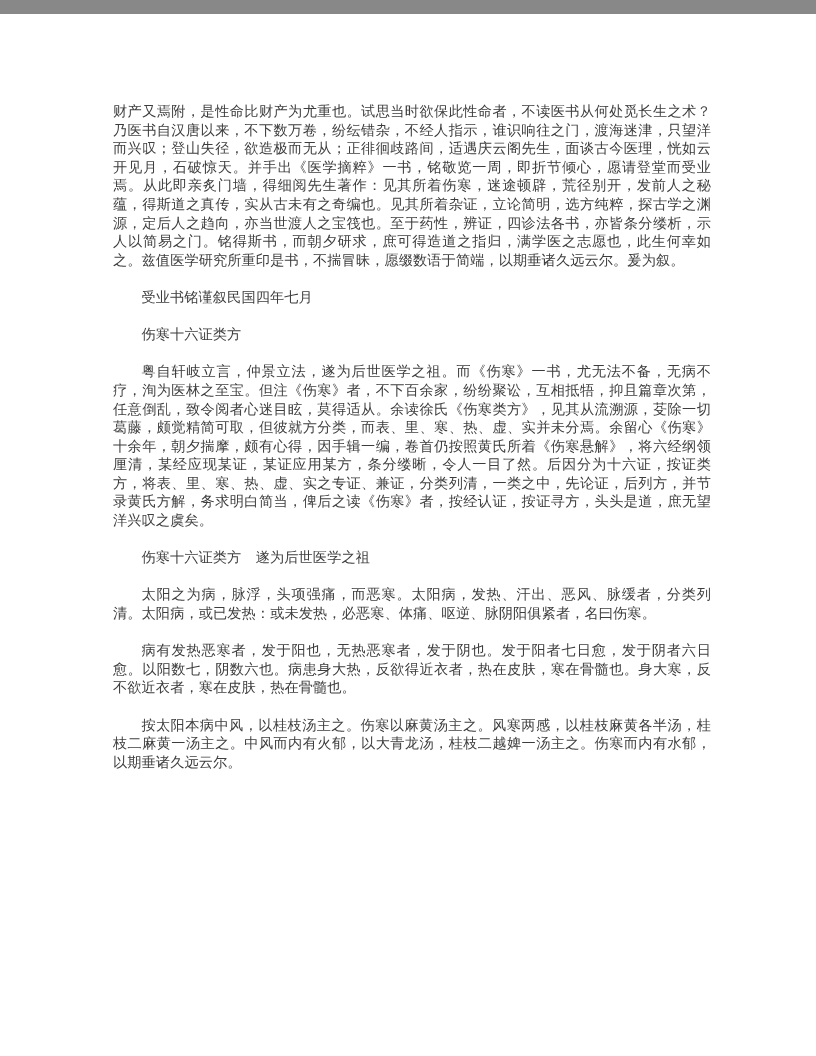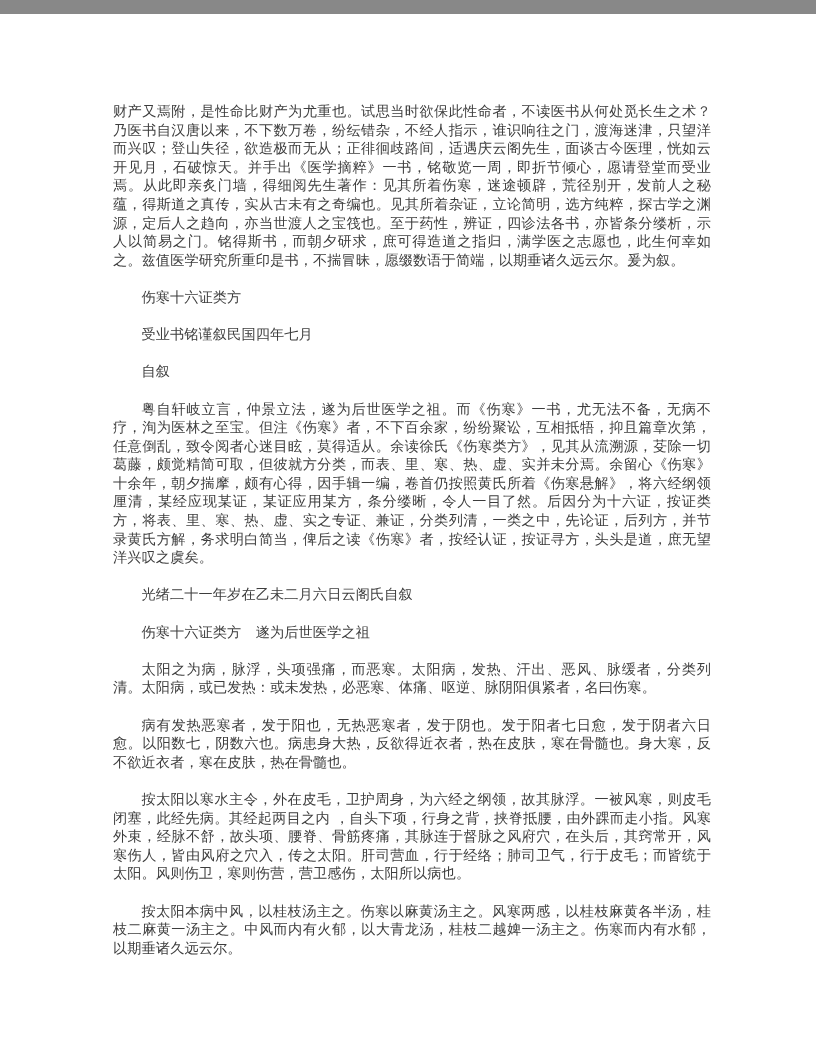--- a/index.html
+++ b/index.html
@@ -37,24 +37,21 @@
   .content p.indent {
     text-indent: 2em;
   }
 </style>
 </head>
 <body>
 
 <div class="page">
   <div class="content" id="doc-content" style="color: rgb(61, 61, 61);">
       <p class="">财产又焉附，是性命比财产为尤重也。试思当时欲保此性命者，不读医书从何处觅长生之术？乃医书自汉唐以来，不下数万卷，纷纭错杂，不经人指示，谁识响往之门，渡海迷津，只望洋而兴叹；登山失径，欲造极而无从；正徘徊歧路间，适遇庆云阁先生，面谈古今医理，恍如云开见月，石破惊天。并手出《医学摘粹》一书，铭敬览一周，即折节倾心，愿请登堂而受业焉。从此即亲炙门墙，得细阅先生著作：见其所着伤寒，迷途顿辟，荒径别开，发前人之秘蕴，得斯道之真传，实从古未有之奇编也。见其所着杂证，立论简明，选方纯粹，探古学之渊源，定后人之趋向，亦当世渡人之宝筏也。至于药性，辨证，四诊法各书，亦皆条分缕析，示人以简易之门。铭得斯书，而朝夕研求，庶可得造道之指归，满学医之志愿也，此生何幸如之。兹值医学研究所重印是书，不揣冒昧，愿缀数语于简端，以期垂诸久远云尔。爰为叙。</p>
+      <p class="indent">受业书铭谨叙民国四年七月</p>
       <p class="indent">伤寒十六证类方</p>
-      <p class="indent">受业书铭谨叙民国四年七月</p>
-      <p class="indent">自叙</p>
       <p class="indent">粤自轩岐立言，仲景立法，遂为后世医学之祖。而《伤寒》一书，尤无法不备，无病不疗，洵为医林之至宝。但注《伤寒》者，不下百余家，纷纷聚讼，互相抵牾，抑且篇章次第，任意倒乱，致令阅者心迷目眩，莫得适从。余读徐氏《伤寒类方》，见其从流溯源，芟除一切葛藤，颇觉精简可取，但彼就方分类，而表、里、寒、热、虚、实并未分焉。余留心《伤寒》十余年，朝夕揣摩，颇有心得，因手辑一编，卷首仍按照黄氏所着《伤寒悬解》，将六经纲领厘清，某经应现某证，某证应用某方，条分缕晰，令人一目了然。后因分为十六证，按证类方，将表、里、寒、热、虚、实之专证、兼证，分类列清，一类之中，先论证，后列方，并节录黄氏方解，务求明白简当，俾后之读《伤寒》者，按经认证，按证寻方，头头是道，庶无望洋兴叹之虞矣。</p>
-      <p class="indent">光绪二十一年岁在乙未二月六日云阁氏自叙</p>
       <p class="indent">伤寒十六证类方　遂为后世医学之祖</p>
       <p class="indent">太阳之为病，脉浮，头项强痛，而恶寒。太阳病，发热、汗出、恶风、脉缓者，分类列清。太阳病，或已发热：或未发热，必恶寒、体痛、呕逆、脉阴阳俱紧者，名曰伤寒。</p>
       <p class="indent">病有发热恶寒者，发于阳也，无热恶寒者，发于阴也。发于阳者七日愈，发于阴者六日愈。以阳数七，阴数六也。病患身大热，反欲得近衣者，热在皮肤，寒在骨髓也。身大寒，反不欲近衣者，寒在皮肤，热在骨髓也。</p>
-      <p class="indent">按太阳以寒水主令，外在皮毛，卫护周身，为六经之纲领，故其脉浮。一被风寒，则皮毛闭塞，此经先病。其经起两目之内 ，自头下项，行身之背，挟脊抵腰，由外踝而走小指。风寒外束，经脉不舒，故头项、腰脊、骨筋疼痛，其脉连于督脉之风府穴，在头后，其窍常开，风寒伤人，皆由风府之穴入，传之太阳。肝司营血，行于经络；肺司卫气，行于皮毛；而皆统于太阳。风则伤卫，寒则伤营，营卫感伤，太阳所以病也。</p>
       <p class="indent">按太阳本病中风，以桂枝汤主之。伤寒以麻黄汤主之。风寒两感，以桂枝麻黄各半汤，桂枝二麻黄一汤主之。中风而内有火郁，以大青龙汤，桂枝二越婢一汤主之。伤寒而内有水郁，以期垂诸久远云尔。</p>
     </div>
 </div>
 
 </body></html>

